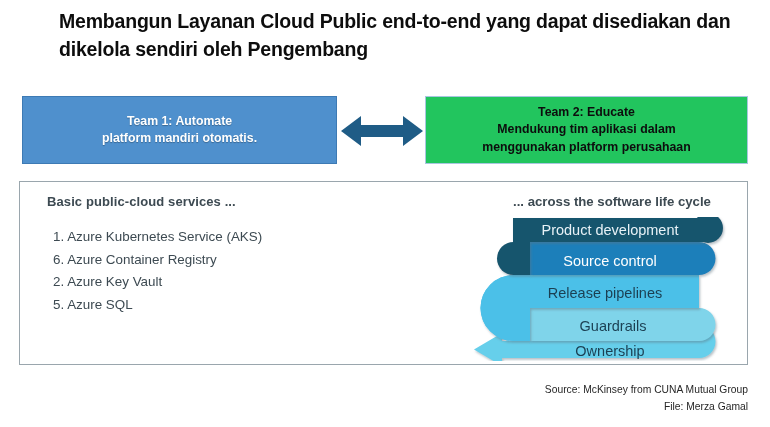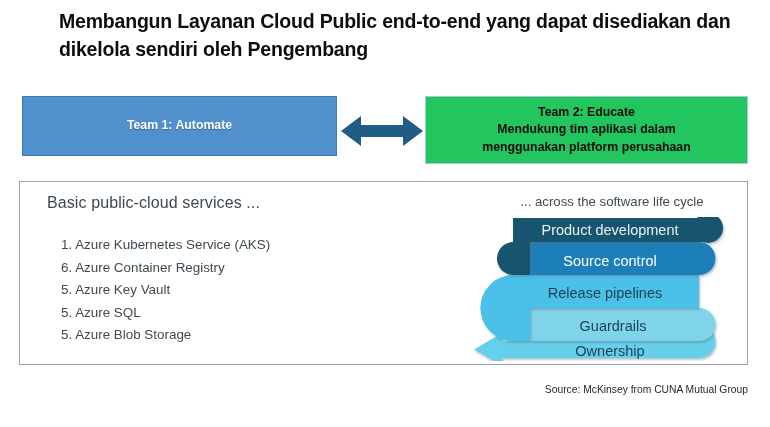--- a/index.html
+++ b/index.html
@@ -40,21 +40,21 @@
     text-align: center;
     font-size: 12.3px;
     font-weight: bold;
     line-height: 1.42;
     padding: 2px 6px;
   }
   #team-1-box {
     left: 22px;
     top: 96px;
     width: 315px;
-    height: 60px;
+    height: 68px;
     background: #4f90cd;
     color: #ffffff;
     border: 1px solid #3d7ab4;
     text-shadow: 0 1px 1px rgba(0,0,0,0.28);
   }
   #team-2-box {
     left: 425px;
     top: 96px;
     width: 323px;
     height: 68px;
@@ -83,51 +83,51 @@
     box-sizing: border-box;
     border: 1px solid #9aa6ad;
     background: #ffffff;
   }
 
   
   #services-heading {
     position: absolute;
     left: 47px;
     top: 194px;
-    font-size: 16px;
-    font-weight: normal;
+    font-size: 13px;
+    font-weight: bold;
     color: #3d4a52;
     letter-spacing: 0.1px;
   }
   #services-list {
     position: absolute;
     left: 45px;
     top: 222px;
     width: 330px;
-    margin: 16px;
+    margin: 8px;
     padding: 0;
     list-style: none;
   }
   #services-list li {
     font-size: 13.4px;
     color: #3d4a52;
     line-height: 1;
     height: 22.5px;
     white-space: nowrap;
   }
 
   
   #lifecycle-heading {
     position: absolute;
     left: 487px;
     top: 194px;
     width: 250px;
     text-align: center;
     font-size: 13.2px;
-    font-weight: normal;
+    font-weight: bold;
     color: #3d4a52;
   }
   #lifecycle-diagram {
     position: absolute;
     left: 468px;
     top: 217px;
     width: 285px;
     height: 144px;
   }
 
@@ -146,42 +146,42 @@
 </head>
 <body>
 
 <div id="slide-title">
   <span>Membangun Layanan Cloud Public end-to-end yang dapat disediakan</span>
   <span>dan dikelola sendiri oleh Pengembang</span>
 </div>
 
 <div id="team-1-box" class="team-box">
   <span class="team-line">Team 1: Automate</span>
+  <span class="team-line">platform mandiri otomatis.</span>
 </div>
 
 <svg id="team-link-arrow" viewBox="0 0 82 34">
   <polygon points="0,17 20,2 20,11 62,11 62,2 82,17 62,32 62,23 20,23 20,32" fill="#1f5c86"></polygon>
 </svg>
 
 <div id="team-2-box" class="team-box">
   <span class="team-line">Team 2: Educate</span>
   <span class="team-line">Mendukung tim aplikasi dalam</span>
   <span class="team-line">menggunakan platform perusahaan</span>
 </div>
 
 <div id="content-panel"></div>
 
 <div id="services-heading">Basic public-cloud services ...</div>
 
 <ul id="services-list">
   <li>1. Azure Kubernetes Service (AKS)</li>
   <li>6. Azure Container Registry</li>
-  <li>5. Azure Key Vault</li>
+  <li>2. Azure Key Vault</li>
   <li>5. Azure SQL</li>
-  <li>5. Azure Blob Storage</li>
 </ul>
 
 <div id="lifecycle-heading">... across the software life cycle</div>
 
 <svg id="lifecycle-diagram" viewBox="0 0 285 144">
   <defs>
     <filter id="bandShadow" x="-10%" y="-10%" width="125%" height="135%">
       <feDropShadow dx="1.2" dy="1.8" stdDeviation="1.3" flood-color="#5e7480" flood-opacity="0.45"></feDropShadow>
     </filter>
   </defs>
@@ -216,13 +216,14 @@
 
   <text x="142" y="18" text-anchor="middle" font-family="'Liberation Sans', sans-serif" font-size="14.5" fill="#e8f2f7">Product development</text>
   <text x="142" y="49" text-anchor="middle" font-family="'Liberation Sans', sans-serif" font-size="14.5" fill="#ffffff">Source control</text>
   <text x="137" y="81" text-anchor="middle" font-family="'Liberation Sans', sans-serif" font-size="14.5" fill="#1b3f52">Release pipelines</text>
   <text x="145" y="114" text-anchor="middle" font-family="'Liberation Sans', sans-serif" font-size="14.5" fill="#1b3f52">Guardrails</text>
   <text x="142" y="139" text-anchor="middle" font-family="'Liberation Sans', sans-serif" font-size="14.5" fill="#1b3f52">Ownership</text>
 </svg>
 
 <div id="footer-credit">
   <span class="footer-line">Source: McKinsey from CUNA Mutual Group</span>
+  <span class="footer-line">File: Merza Gamal</span>
 </div>
 
 </body></html>

